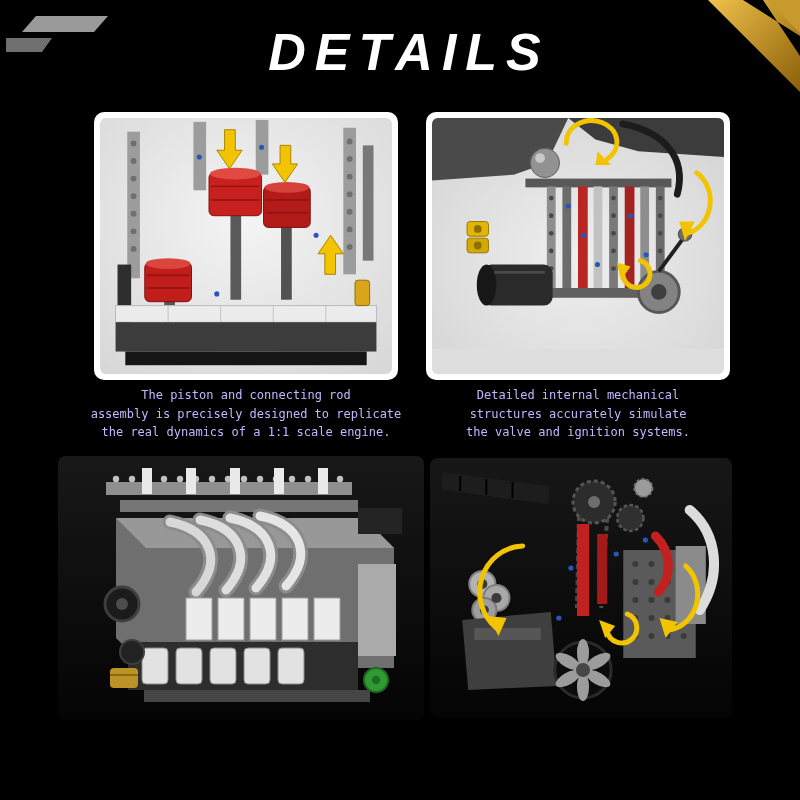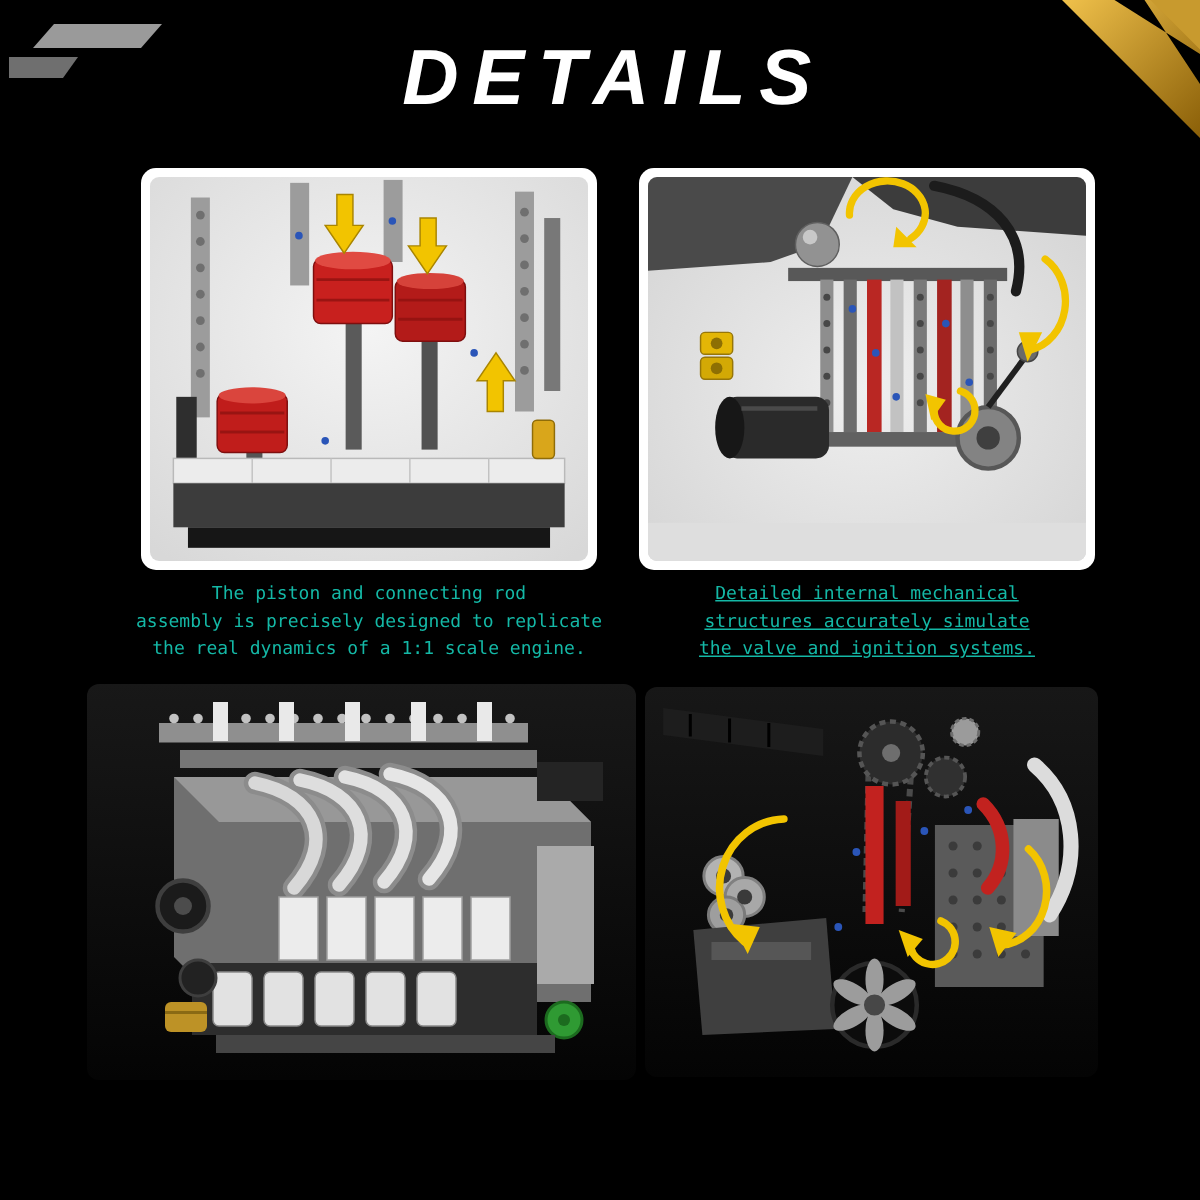--- a/index.html
+++ b/index.html
@@ -20,25 +20,25 @@
   .frame-tl{left:94px;top:112px;width:304px;height:268px;}
   .frame-tr{left:426px;top:112px;width:304px;height:268px;}
 
   
   .photo-dark{position:absolute;border-radius:8px;overflow:hidden;}
   .photo-dark svg{display:block;width:100%;height:100%;}
   .photo-bl{left:58px;top:456px;width:366px;height:264px;}
   .photo-br{left:430px;top:458px;width:302px;height:260px;}
 
   
-  .caption{position:absolute;width:380px;margin:0;color:#14b8a6;text-align:center;
+  .caption{position:absolute;width:380px;margin:0;color:#c4b5fd;text-align:center;
            font-family:"DejaVu Sans Mono",monospace;font-size:12px;line-height:1.55;
            white-space:pre-line;}
   .cap-tl{left:56px;top:386px;}
-  .cap-tr{left:388px;top:386px;text-decoration:underline;}
+  .cap-tr{left:388px;top:386px;}
   .cap-bl{left:57px;top:726px;}
   .cap-br{left:392px;top:722px;}
 </style>
 </head>
 <body>
 
 <div class="page">
 
   <div class="header">
     <svg class="corner-left" width="120" height="50" viewBox="0 0 120 50">

